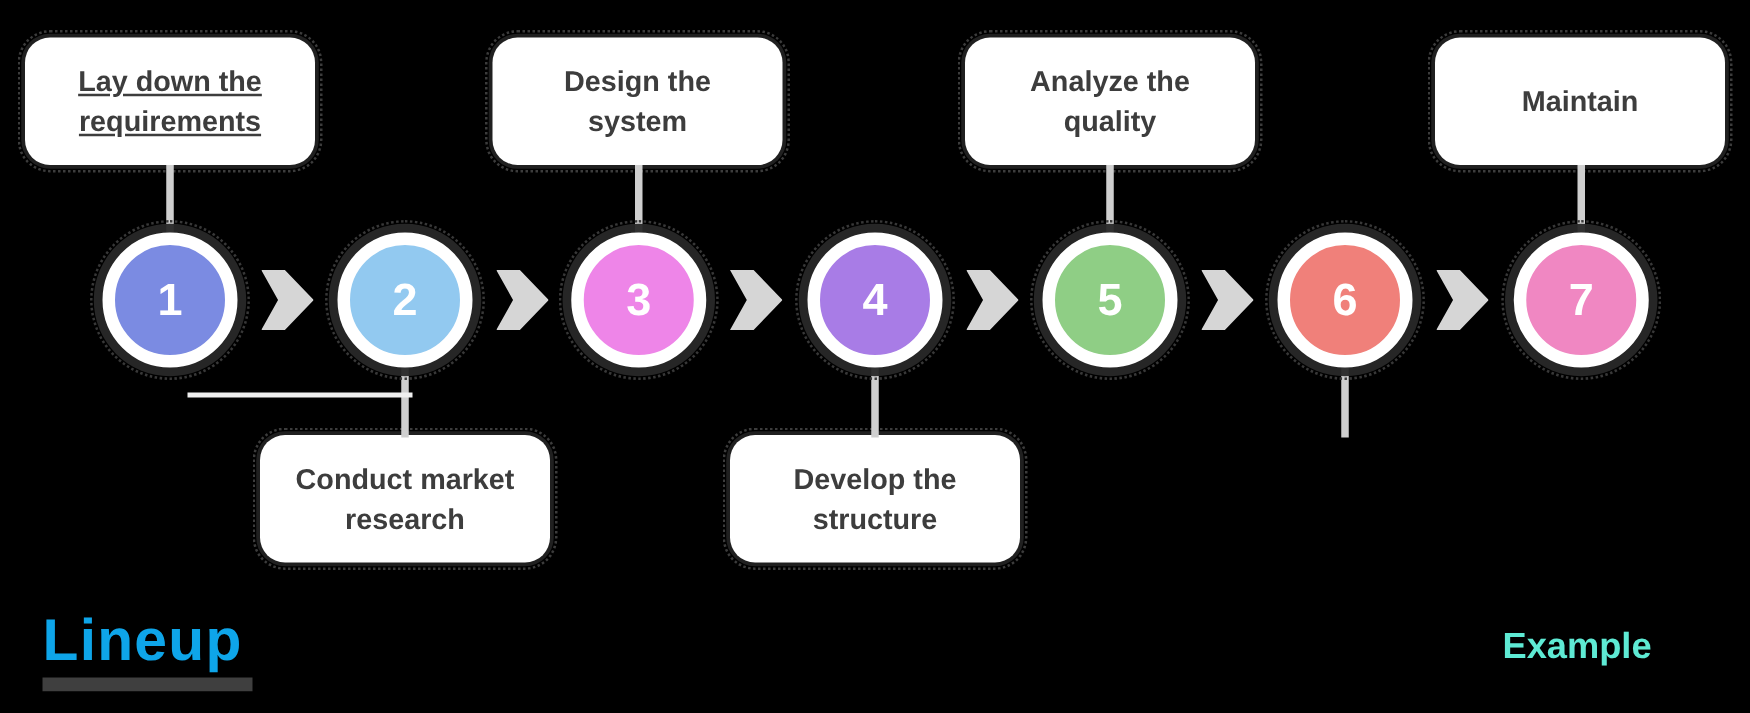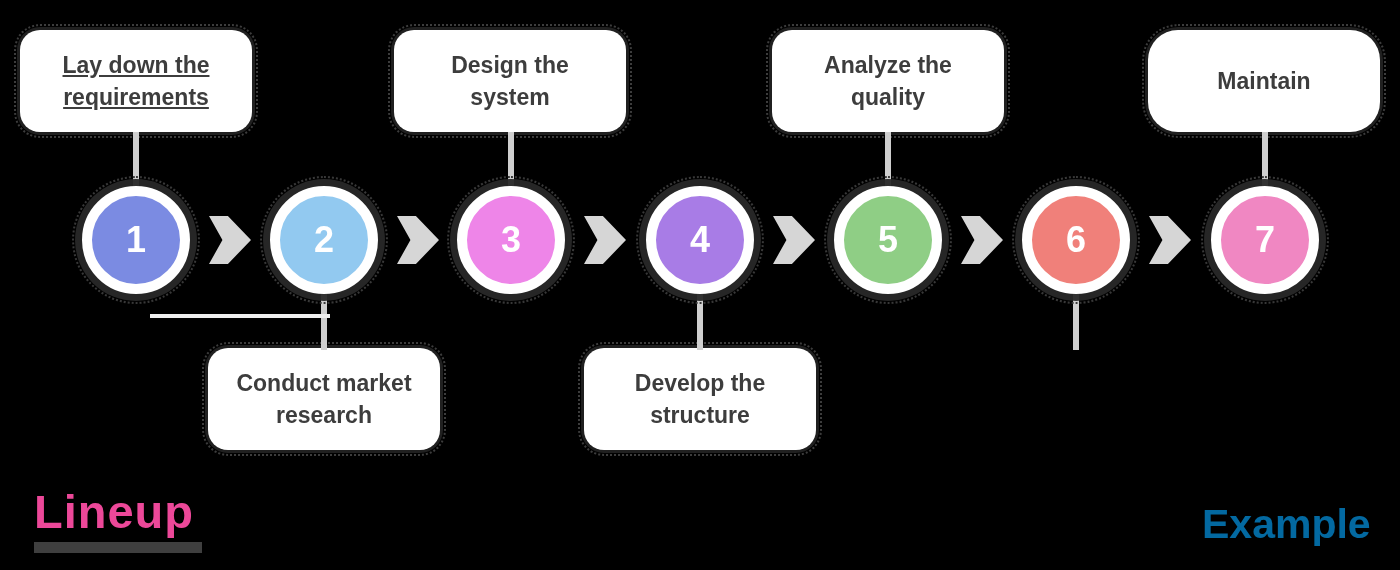--- a/index.html
+++ b/index.html
@@ -11,21 +11,21 @@
   .label-box{
     position:absolute;width:232px;height:102px;background:#ffffff;border-radius:20px;
     display:flex;align-items:center;justify-content:center;text-align:center;
     color:#3d3d3d;font-size:23px;font-weight:600;line-height:1.4;
     padding:0 22px;box-sizing:border-box;
     box-shadow:0 0 0 3px rgba(34,34,34,.95);
     outline:2px dotted #3c3c3c;outline-offset:4px;
   }
   .box-top{top:30px;}
   .box-bottom{top:348px;}
-  .pos-b1{left:20px;text-decoration:underline;}  .pos-b3{left:394px;} .pos-b5{left:772px;} .pos-b7{left:1148px;border-radius:30px;}
+  .pos-b1{left:20px;text-decoration:underline;}  .pos-b3{left:394px;} .pos-b5{left:772px;} .pos-b7{left:1148px;}
   .pos-b2{left:208px;} .pos-b4{left:584px;} .pos-b6{left:960px;}
 
   
   .circle{
     position:absolute;top:186px;width:88px;height:88px;border-radius:50%;
     border:10px solid #ffffff;display:flex;align-items:center;justify-content:center;
     color:#ffffff;font-size:36px;font-weight:600;
     box-shadow:0 0 0 7px rgba(40,40,40,.95);
     outline:2px dotted #383838;outline-offset:8px;
   }
@@ -44,23 +44,23 @@
   
   .arrow{
     position:absolute;top:216px;width:42px;height:48px;background:#d6d6d6;
     clip-path:polygon(0 0,45% 0,100% 50%,45% 100%,0 100%,32% 50%);
   }
   .pos-a1{left:209px;} .pos-a2{left:397px;} .pos-a3{left:584px;}
   .pos-a4{left:773px;} .pos-a5{left:961px;} .pos-a6{left:1149px;}
 
   
   .logo{position:absolute;left:34px;top:484px;font-size:47px;font-weight:700;
-        color:#ec4899;letter-spacing:1px;}
+        color:#0ea5e9;letter-spacing:1px;}
   .logo-underline{position:absolute;left:34px;top:542px;width:168px;height:11px;background:#3f3f3f;}
-  .watermark{position:absolute;left:1202px;top:501px;font-size:41px;font-weight:700;color:#0369a1;}
+  .watermark{position:absolute;left:1202px;top:501px;font-size:29px;font-weight:700;color:#5eead4;}
 </style>
 </head>
 <body>
 
 <div class="canvas">
 
   <div class="label-box box-top pos-b1">
     <span>Lay down the requirements</span>
   </div>
   <div class="label-box box-top pos-b3">

